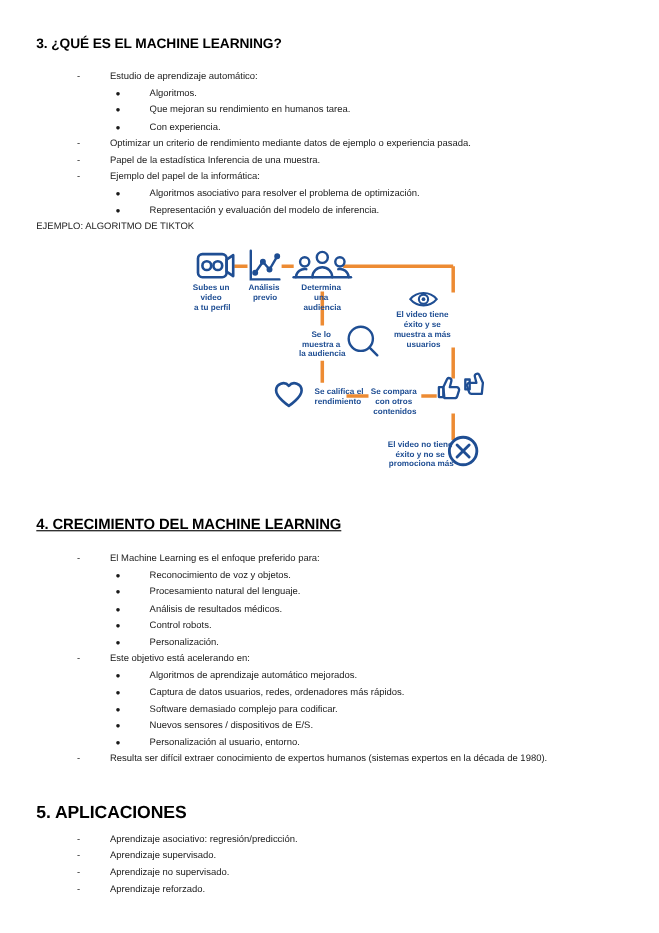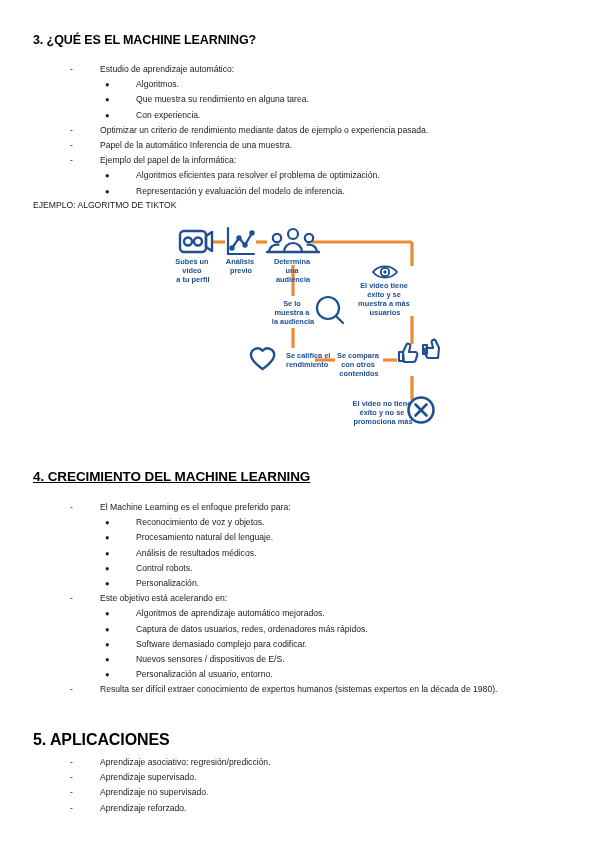--- a/index.html
+++ b/index.html
@@ -96,41 +96,41 @@
     <div class="line lvl1">
       <span class="dash">-</span>
       <span class="txt">Estudio de aprendizaje automático:</span>
     </div>
     <div class="line lvl2">
       <span class="bullet">●</span>
       <span class="txt">Algoritmos.</span>
     </div>
     <div class="line lvl2">
       <span class="bullet">●</span>
-      <span class="txt">Que muestra su rendimiento en alguna tarea.</span>
+      <span class="txt">Que mejoran su rendimiento en humanos tarea.</span>
     </div>
     <div class="line lvl2">
       <span class="bullet">●</span>
       <span class="txt">Con experiencia.</span>
     </div>
     <div class="line lvl1">
       <span class="dash">-</span>
       <span class="txt">Optimizar un criterio de rendimiento mediante datos de ejemplo o experiencia pasada.</span>
     </div>
     <div class="line lvl1">
       <span class="dash">-</span>
-      <span class="txt">Papel de la automático Inferencia de una muestra.</span>
+      <span class="txt">Papel de la estadística Inferencia de una muestra.</span>
     </div>
     <div class="line lvl1">
       <span class="dash">-</span>
       <span class="txt">Ejemplo del papel de la informática:</span>
     </div>
     <div class="line lvl2">
       <span class="bullet">●</span>
-      <span class="txt">Algoritmos eficientes para resolver el problema de optimización.</span>
+      <span class="txt">Algoritmos asociativo para resolver el problema de optimización.</span>
     </div>
     <div class="line lvl2">
       <span class="bullet">●</span>
       <span class="txt">Representación y evaluación del modelo de inferencia.</span>
     </div>
   </div>
 
   <div class="block b-ejemplo">
     <div class="plain-line">EJEMPLO: ALGORITMO DE TIKTOK</div>
   </div>

